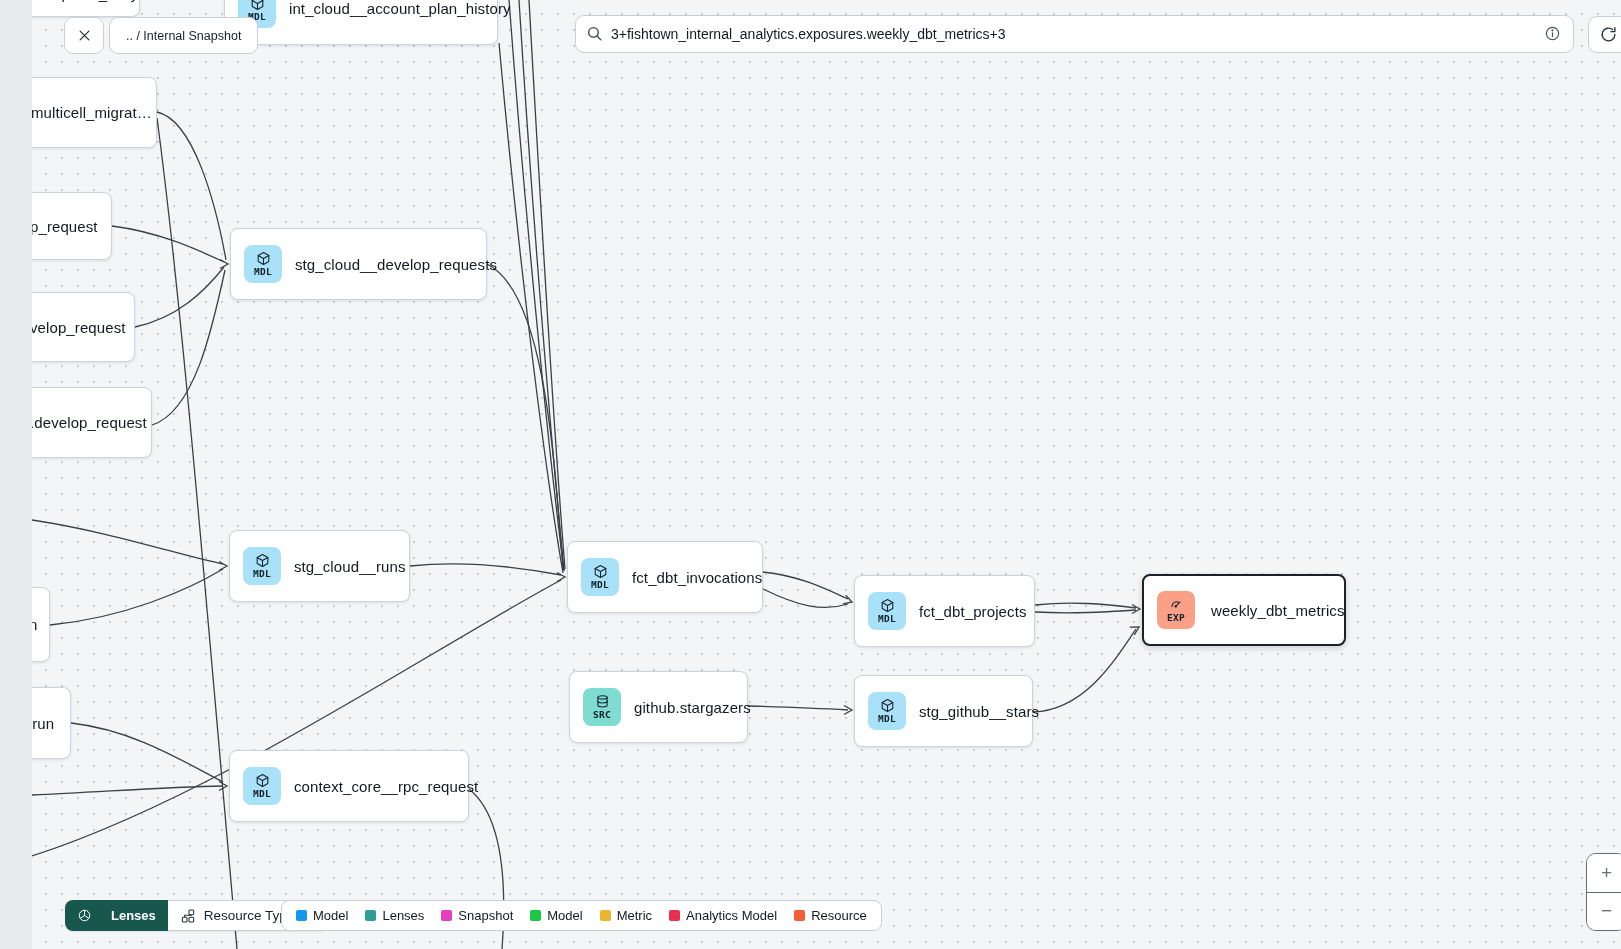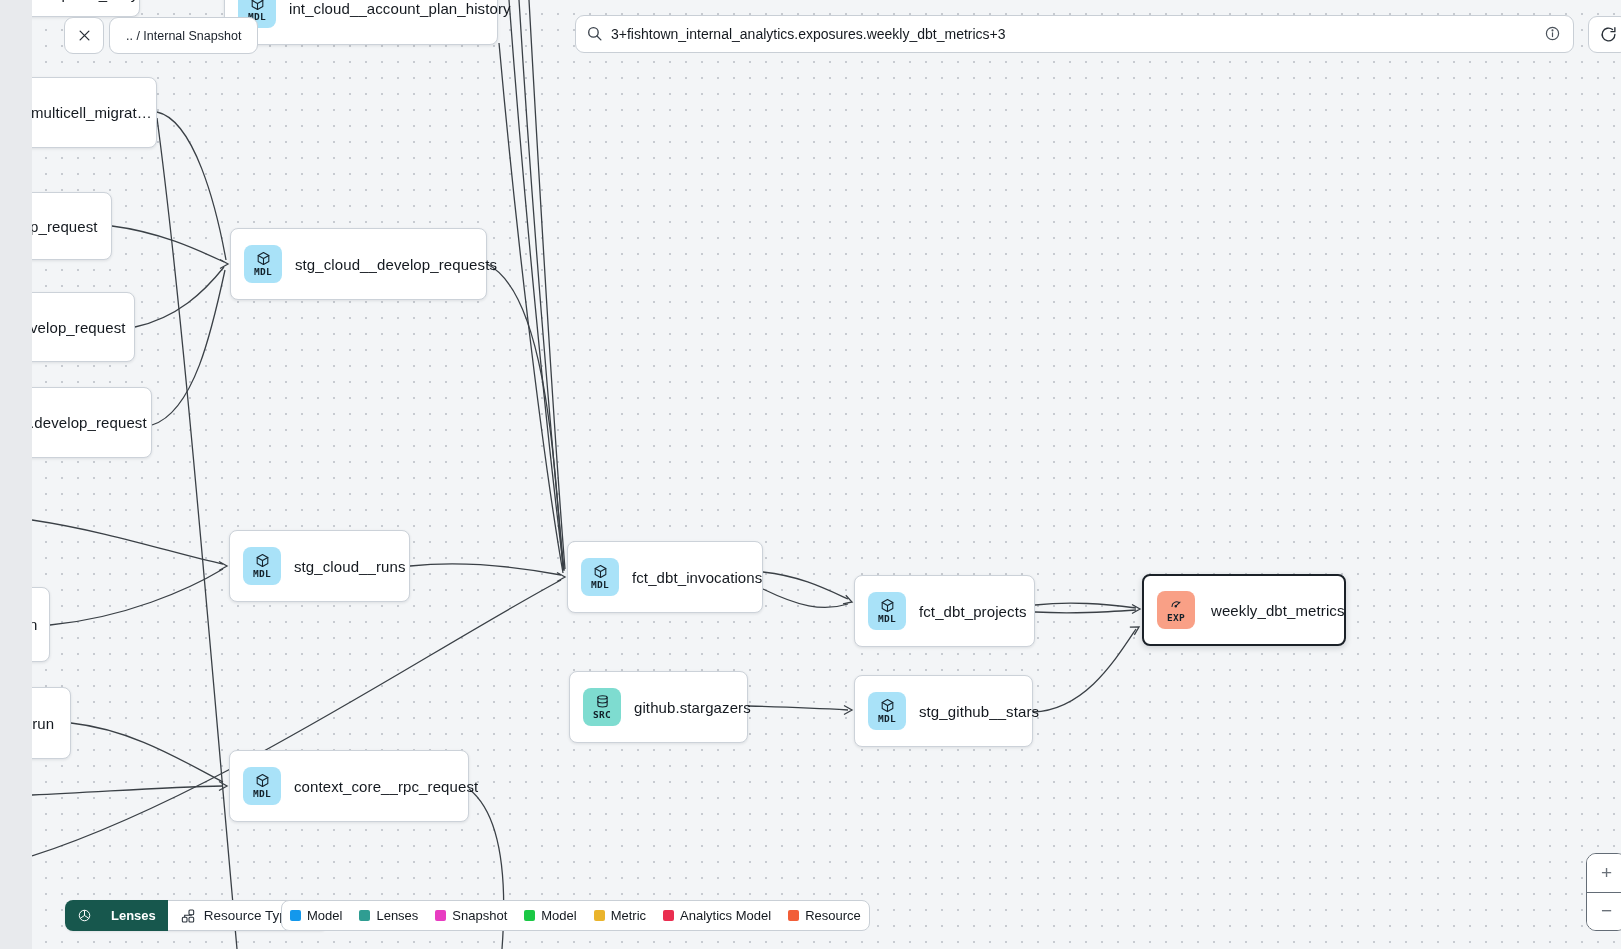--- a/index.html
+++ b/index.html
@@ -37,21 +37,21 @@
   
   #lenses-group{position:absolute;left:33px;top:900px;height:31px;display:flex;z-index:3;
                 border-radius:8px;box-shadow:0 1px 2px rgba(20,28,40,.08);}
   #lenses-btn{display:flex;align-items:center;gap:19px;padding:0 12px;background:#17574d;
               color:#fff;font-size:13px;font-weight:600;border-radius:8px 0 0 8px;cursor:pointer;}
   #resource-type-btn{display:flex;align-items:center;gap:8px;padding:0 12px;background:#fff;
               border:1px solid #c9cfd6;border-left:none;border-radius:0 8px 8px 0;
               font-size:13.5px;color:#1a212a;cursor:pointer;}
   #legend{position:absolute;left:249px;top:900px;height:31px;background:#fff;z-index:3;
           border:1px solid #c9cfd6;border-radius:8px;display:flex;align-items:center;
-          gap:17px;padding:0 8px;}
+          gap:17px;padding:0 14px;}
   .legend-item{display:flex;align-items:center;gap:6px;font-size:13px;color:#14191f;white-space:nowrap;}
   .swatch{width:11px;height:11px;border-radius:2px;flex:0 0 auto;}
   
   #zoomctl{position:absolute;left:1554px;top:853px;width:41px;height:78px;background:#fff;
            border:1.3px solid #636c76;border-radius:10px;z-index:3;display:flex;
            flex-direction:column;overflow:hidden;}
   .zoombtn{flex:1;display:flex;align-items:center;justify-content:center;font-size:19px;
            color:#6a7179;cursor:pointer;background:#fff;}
   #zoom-out-btn{border-top:1.3px solid #636c76;}
   

